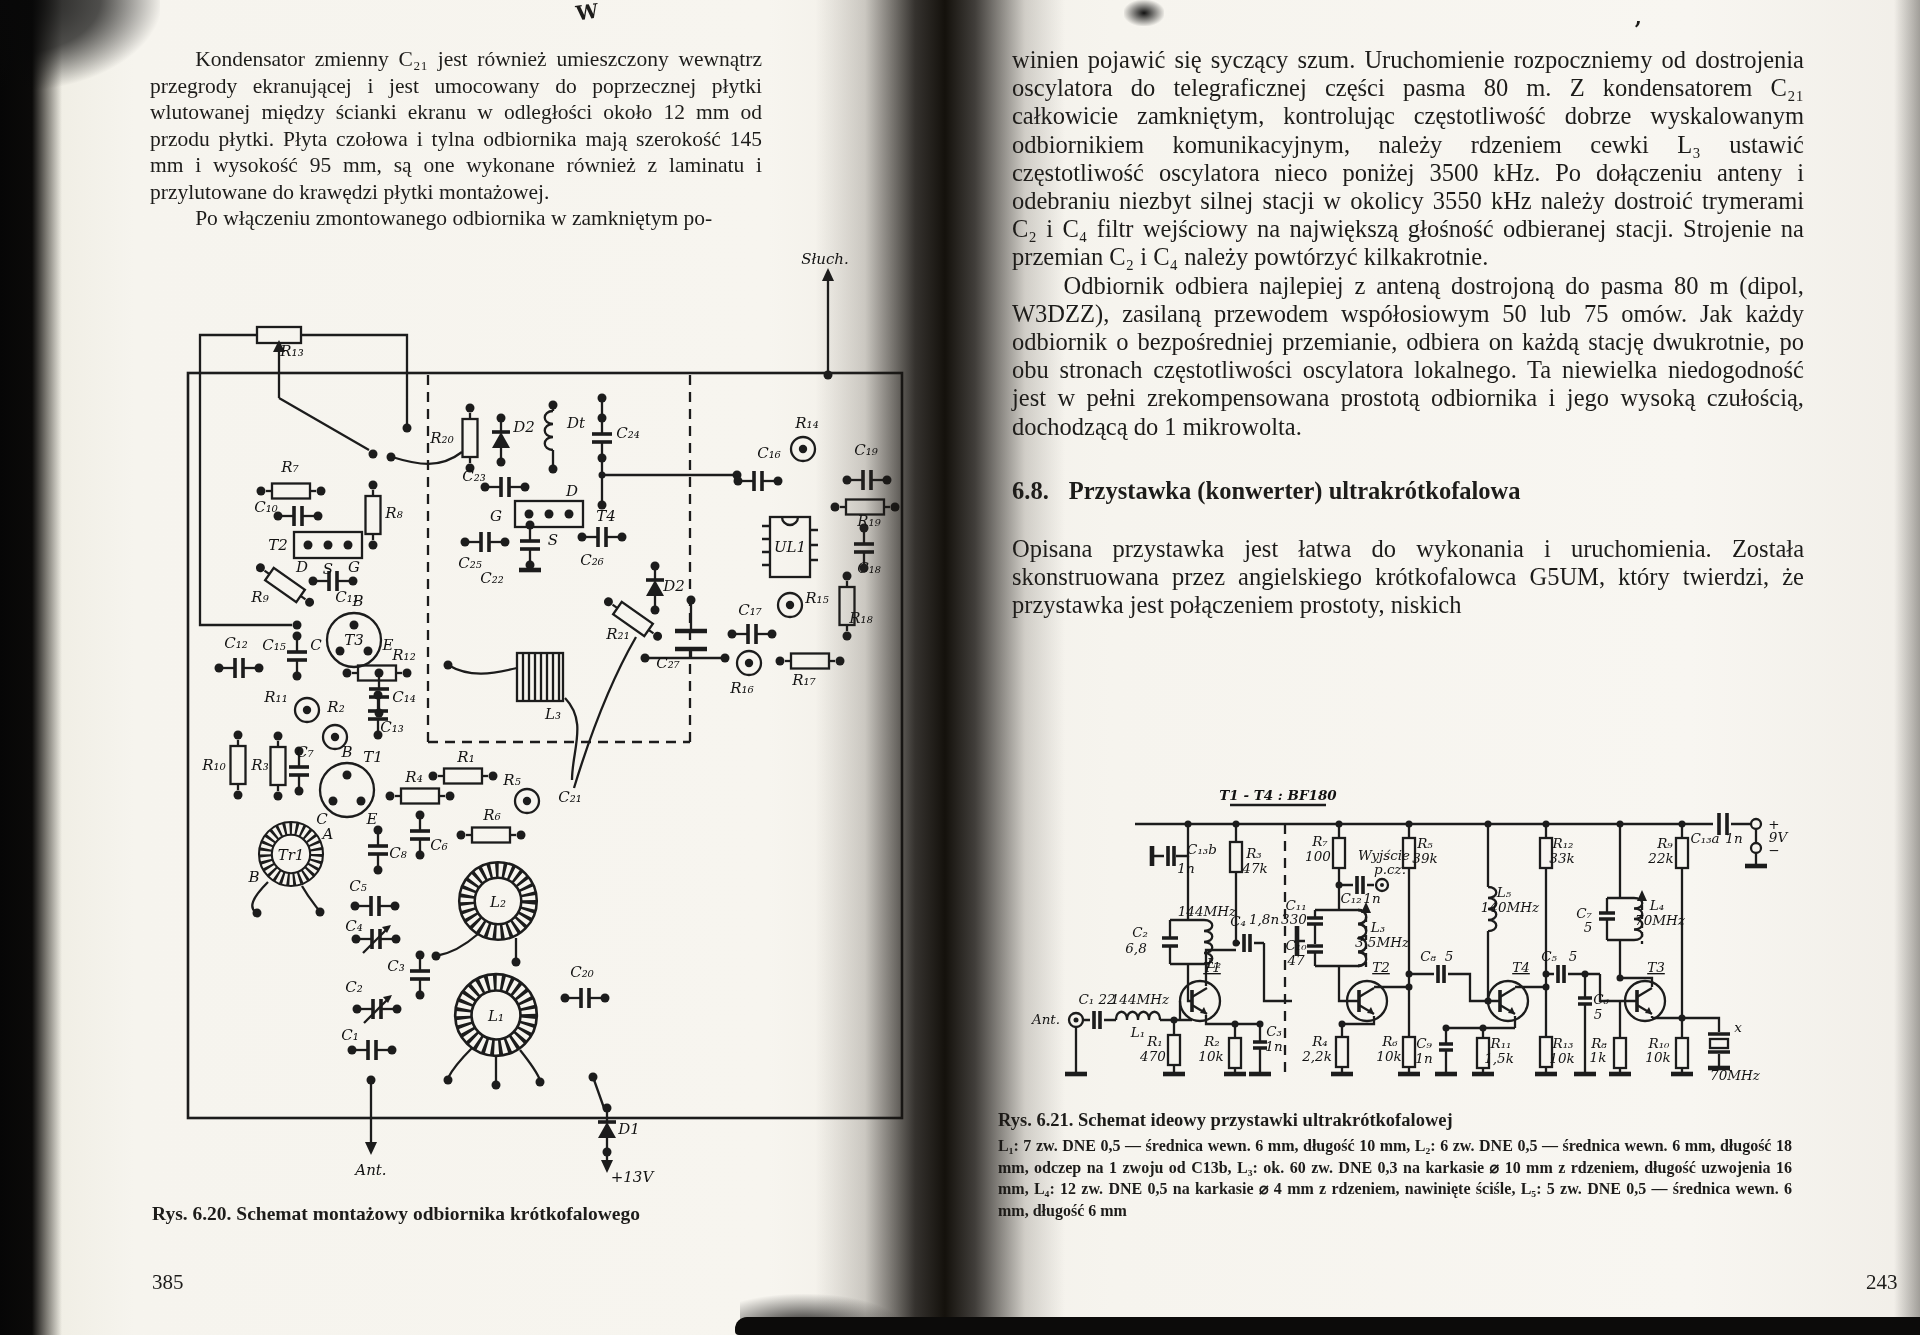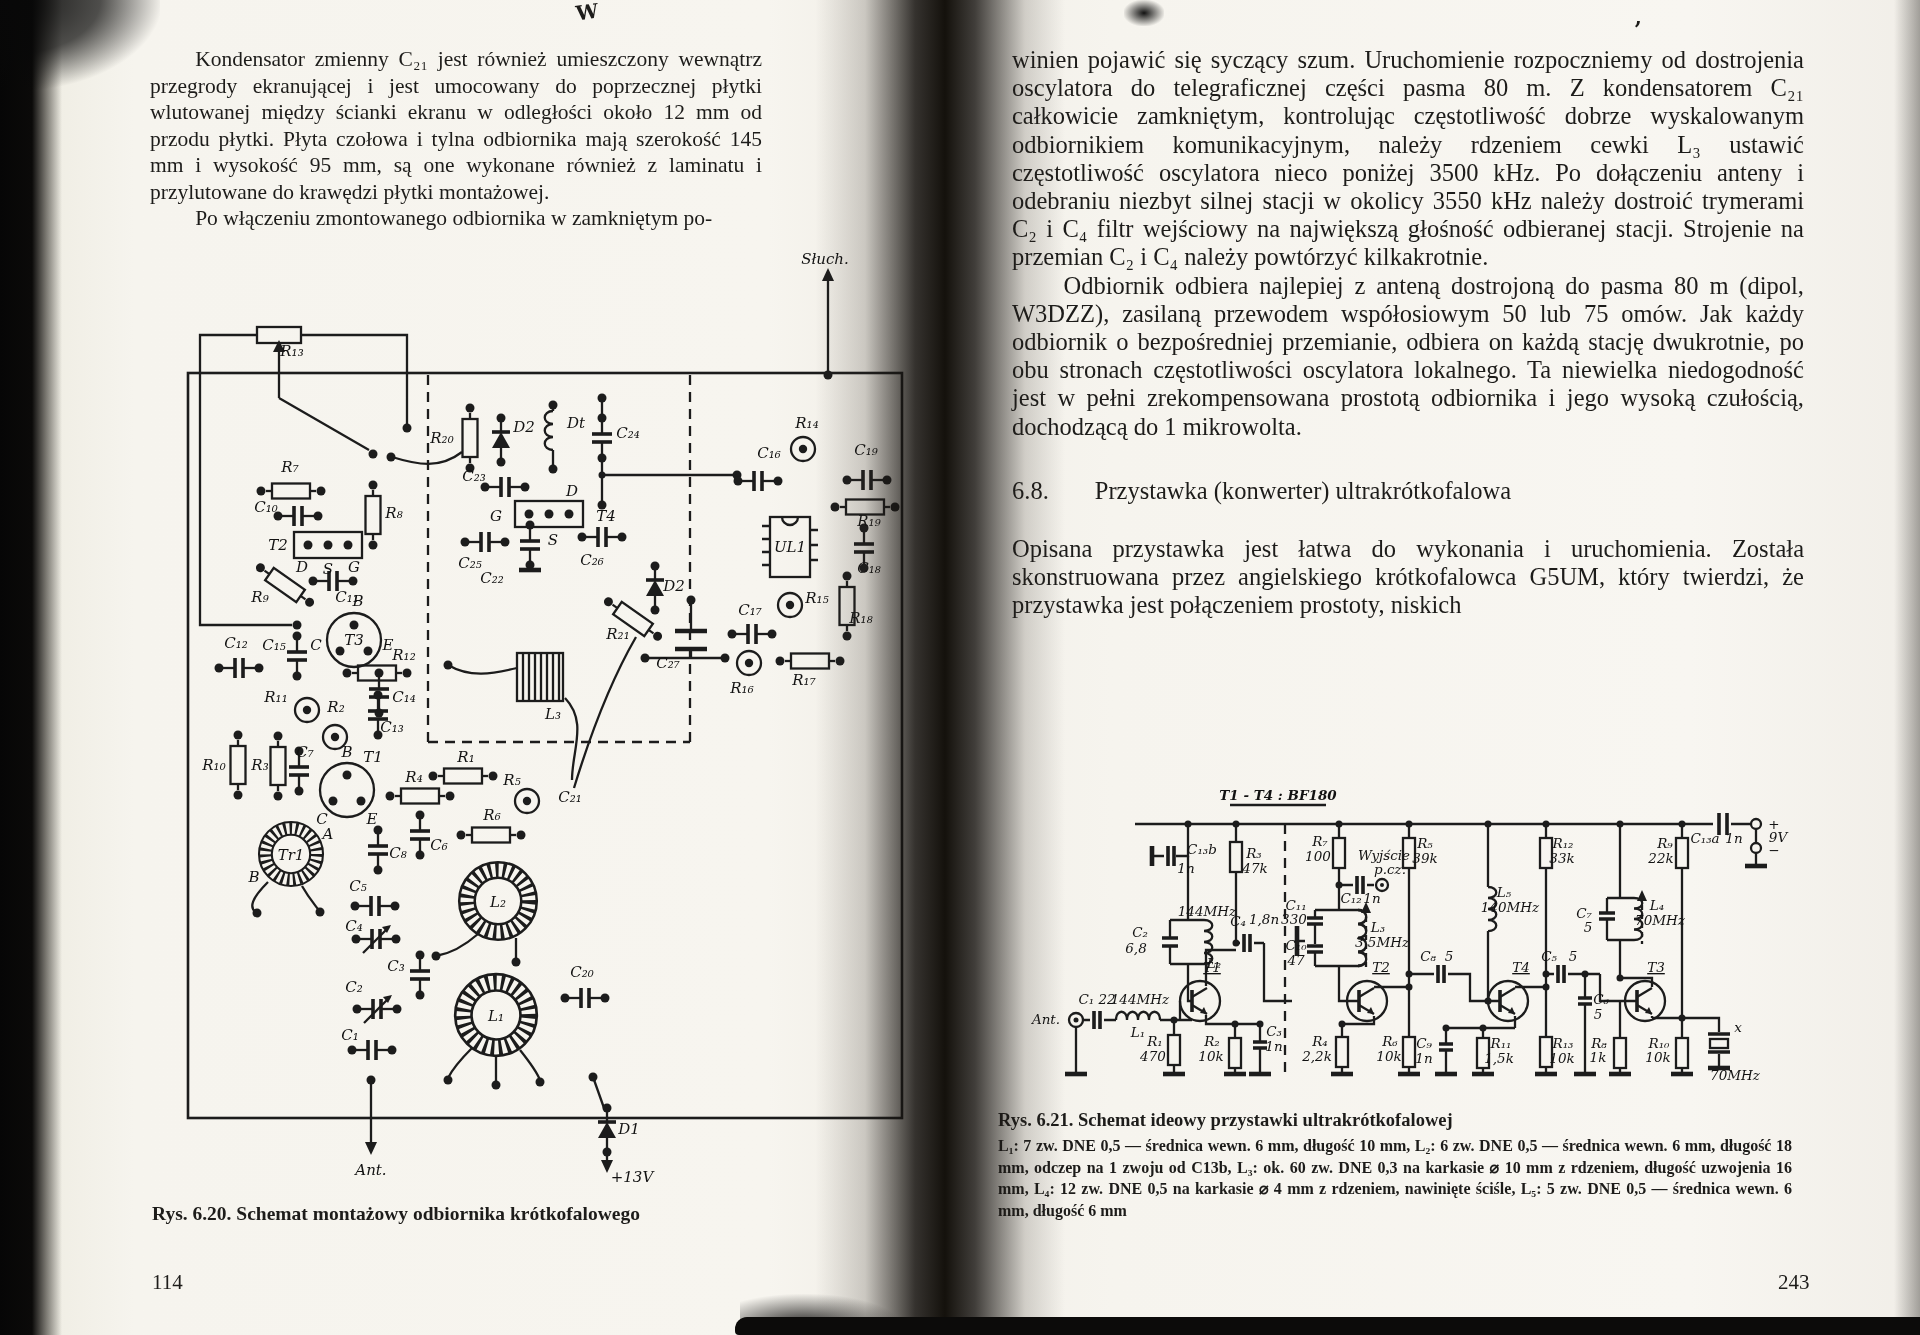--- a/index.html
+++ b/index.html
@@ -4,28 +4,28 @@
 <style>
   html,body{margin:0;padding:0;background:#3a3a3a}
   .stage{position:relative;width:1920px;height:1335px;overflow:hidden;
     background:linear-gradient(90deg,#eceade 0,#f6f4ee 7%,#f7f5ef 40%,#f1eee7 46%,#f6f4ee 58%,#f8f6f1 88%,#f1eee8 100%);
     font-family:"Liberation Serif","DejaVu Serif",serif;color:#1d1c1a}
   .col{position:absolute;text-align:justify}
   .col p{margin:0;text-indent:2.1em}
   .col p.noind{text-indent:0}
   #leftcol{left:150px;top:46px;width:612px;font-size:21.5px;line-height:26.5px}
   #rightcol{left:1012px;top:46px;width:792px;font-size:24.5px;line-height:28.2px}
-  .h68{display:flex;gap:46px;font-weight:normal;margin:36px 0 30px 0}
+  .h68{display:flex;gap:20px;font-weight:bold;margin:36px 0 30px 0}
   .caption620{position:absolute;left:152px;top:1203px;width:620px;font-size:19.5px;font-weight:bold}
   .caption621{position:absolute;left:998px;top:1110px;width:794px}
   .caption621 .l1{font-size:18.5px;font-weight:bold;margin:0 0 4px 0}
   .caption621 .bdy{font-size:16px;font-weight:bold;line-height:21.5px;text-align:justify;margin:0}
   .pagenum{position:absolute;top:1270px;font-size:21px}
   #pn-left{left:152px}
-  #pn-right{left:1778px}
+  #pn-right{left:1866px}
   svg.sch{position:absolute;stroke:#1c1c1c;fill:none;stroke-width:2.3}
   .sch .p{stroke-width:3.6}
   .sch .p4{stroke-width:4.6}
   .sch .d{fill:#1c1c1c;stroke:none}
   .sch .dash{stroke-dasharray:10,7}
   .sch .dash2{stroke-dasharray:5,4}
   .sch rect{fill:none}
   .sch text{font:italic 15px "DejaVu Serif","Liberation Serif",serif;fill:#121212;stroke:none;text-anchor:middle}
   #fig621 text{font-size:13.5px}
   .sch text.t{font-weight:bold;font-size:17px}
@@ -322,21 +322,21 @@
         <text x="721" y="373">R₁₈</text>
         <text x="650" y="302">UL1</text>
         <text x="610" y="365">C₁₇</text>
         <text x="677" y="353">R₁₅</text>
         <text x="602" y="443">R₁₆</text>
         <text x="664" y="435">R₁₇</text>
       </g>
   </svg>
 
   <div class="caption620">Rys. 6.20. Schemat montażowy odbiornika krótkofalowego</div>
-  <div class="pagenum" id="pn-left">114</div>
+  <div class="pagenum" id="pn-left">385</div>
 
   <div class="col" id="rightcol">
     <p class="noind">winien pojawić się syczący szum. Uruchomienie rozpoczniemy od dostrojenia oscylatora do telegraficznej części pasma 80 m. Z kondensatorem C₂₁ całkowicie zamkniętym, kontrolując częstotliwość dobrze wyskalowanym odbiornikiem komunikacyjnym, należy rdzeniem cewki L₃ ustawić częstotliwość oscylatora nieco poniżej 3500 kHz. Po dołączeniu anteny i odebraniu niezbyt silnej stacji w okolicy 3550 kHz należy dostroić trymerami C₂ i C₄ filtr wejściowy na największą głośność odbieranej stacji. Strojenie na przemian C₂ i C₄ należy powtórzyć kilkakrotnie.</p>
     <p>Odbiornik odbiera najlepiej z anteną dostrojoną do pasma 80 m (dipol, W3DZZ), zasilaną przewodem współosiowym 50 lub 75 omów. Jak każdy odbiornik o bezpośredniej przemianie, odbiera on każdą stację dwukrotnie, po obu stronach częstotliwości oscylatora lokalnego. Ta niewielka niedogodność jest w pełni zrekompensowana prostotą odbiornika i jego wysoką czułością, dochodzącą do 1 mikrowolta.</p>
     <div class="h68">
       <span>6.8.</span>
       <span>Przystawka (konwerter) ultrakrótkofalowa</span>
     </div>
     <p class="noind">Opisana przystawka jest łatwa do wykonania i uruchomienia. Została skonstruowana przez angielskiego krótkofalowca G5UM, który twierdzi, że przystawka jest połączeniem prostoty, niskich</p>
   </div>

